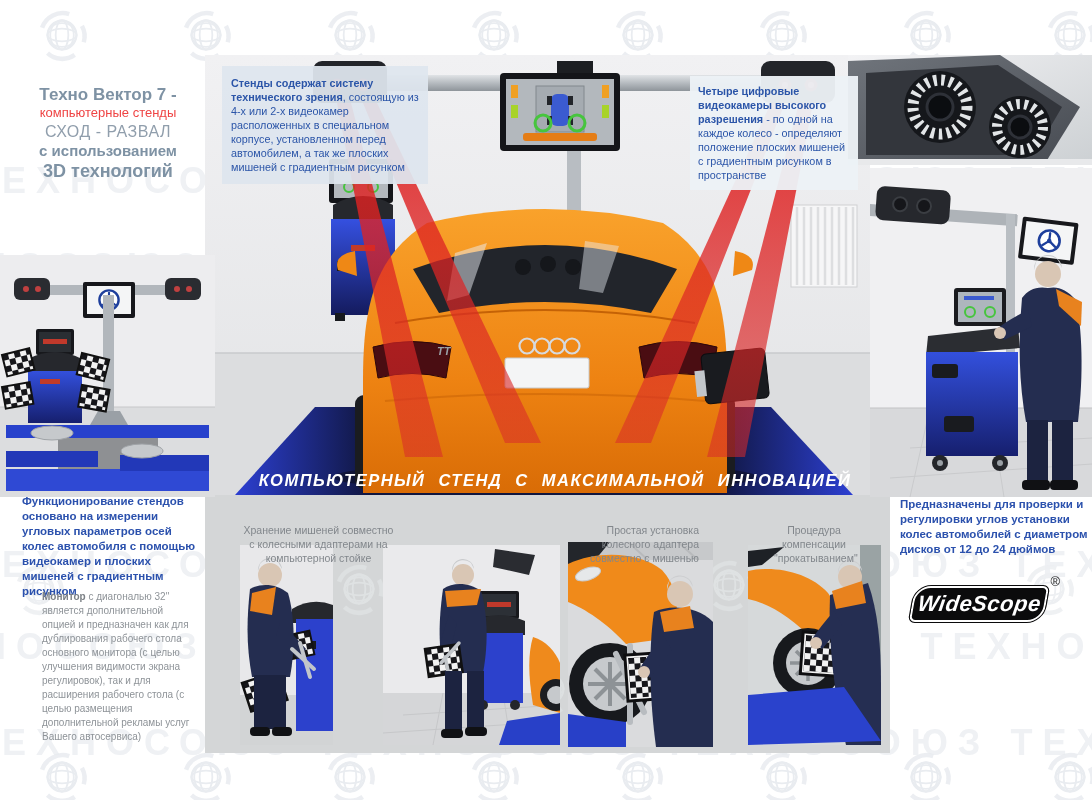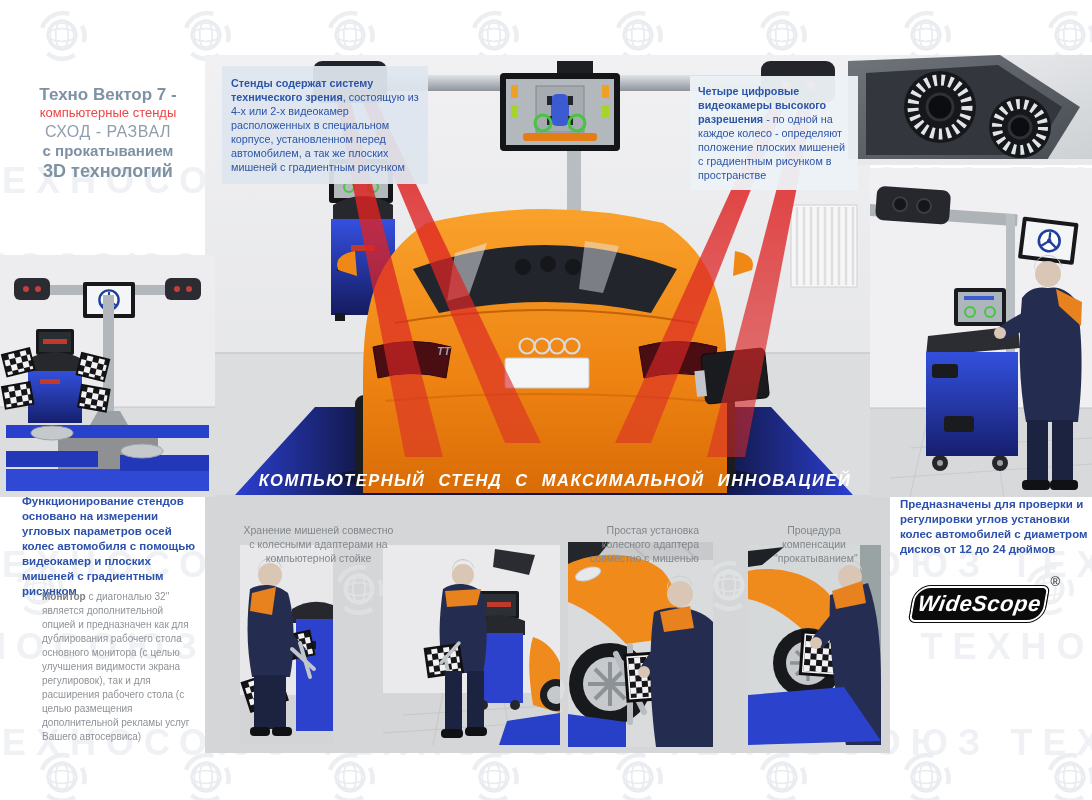--- a/index.html
+++ b/index.html
@@ -181,21 +181,21 @@
       <use href="#globe"></use>
     </svg>
   <svg class="wm-globe" style="left:520px;top:660px;color:#dde0e1;z-index:1">
       <use href="#globe"></use>
     </svg>
 
   <div class="title-block">
     <div class="title-l1">Техно Вектор 7 -</div>
     <div class="title-l2">компьютерные стенды</div>
     <div class="title-l3">СХОД - РАЗВАЛ</div>
-    <div class="title-l4">с прокатыванием</div>
+    <div class="title-l4">с использованием</div>
     <div class="title-l5">3D технологий</div>
   </div>
 
   <svg class="ph" id="photo-main" width="665" height="440" viewBox="0 0 665 440">
     <defs>
       <linearGradient id="mg-wall" x1="0" y1="0" x2="0" y2="1">
         <stop offset="0" stop-color="#f1f1f3"></stop>
           <stop offset="1" stop-color="#e2e3e5"></stop>
       </linearGradient>
       <linearGradient id="mg-beam" x1="0" y1="0" x2="0" y2="1">

